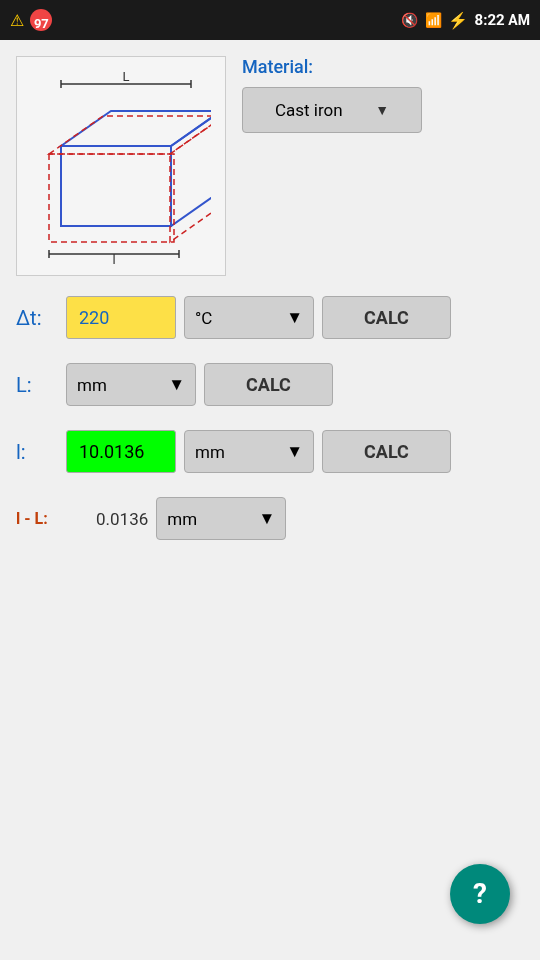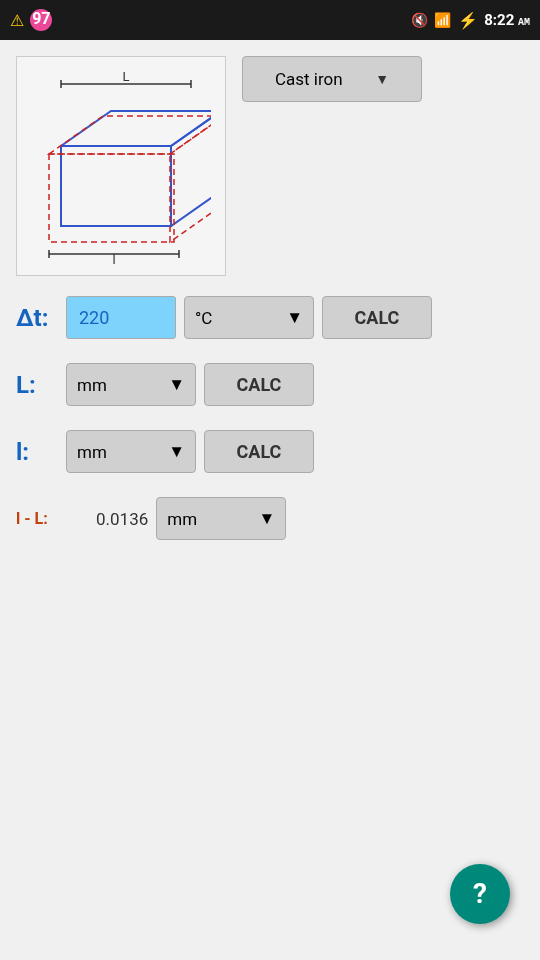--- a/index.html
+++ b/index.html
@@ -37,28 +37,28 @@
     }
     .status-time {
       font-weight: bold;
       font-size: 15px;
     }
     .warning-icon {
       color: #ffcc00;
       font-size: 16px;
     }
     .notification-badge {
-      background: #ec4899;
+      background: #ef4444;
       border-radius: 50%;
       width: 22px;
       height: 22px;
       display: flex;
-      align-items: flex-start;
+      align-items: flex-end;
       justify-content: center;
-      font-size: 16px;
+      font-size: 13px;
       font-weight: bold;
     }
     .battery-icon {
       color: #00dd00;
       font-size: 16px;
     }
 
     
     .main-content {
       padding: 16px;
@@ -112,27 +112,27 @@
     }
 
     
     .row {
       display: flex;
       align-items: center;
       margin-bottom: 24px;
     }
     .row-label {
       color: #1565C0;
-      font-size: 24px;
-      font-weight: bold;
+      font-size: 20px;
+      font-weight: normal;
       width: 50px;
       flex-shrink: 0;
     }
     .value-input {
-      background: #7dd3fc;
+      background: #fde047;
       border: 1px solid #aaa;
       border-radius: 3px;
       padding: 10px 12px;
       font-size: 18px;
       color: #1565C0;
       width: 110px;
       margin-right: 8px;
       text-align: left;
     }
     .value-input.highlighted {
@@ -153,21 +153,21 @@
       margin-right: 8px;
     }
     .calc-button {
       background: #d0d0d0;
       border: 1px solid #aaa;
       border-radius: 4px;
       padding: 10px 0;
       font-size: 18px;
       font-weight: bold;
       color: #333;
-      width: 110px;
+      width: 129px;
       text-align: center;
       cursor: pointer;
     }
 
     
     .result-row {
       display: flex;
       align-items: center;
       margin-bottom: 20px;
     }
@@ -222,21 +222,21 @@
     <div class="notification-badge">
       <span>97</span>
     </div>
   </div>
   <div class="status-right">
     <span>🔇</span>
     <span>📶</span>
     <span class="battery-icon">⚡</span>
     <span class="status-time">
       <span>8:22</span>
-      <span style="font-size:10px;font-family:Liberation Mono, monospace;">AM</span>
+      <span style="font-size:14px;">AM</span>
     </span>
   </div>
 </div>
 
 <div class="main-content">
 
   <div class="top-section">
 
     <div class="diagram-container">
       <svg class="diagram-svg" viewBox="0 0 180 200">
@@ -259,20 +259,21 @@
         <polygon points="139,88 193,50 193,138 139,176" fill="none" stroke="#cc2222" stroke-width="1.5" stroke-dasharray="6,4"></polygon>
 
         <line x1="18" y1="188" x2="148" y2="188" stroke="#333" stroke-width="1.5"></line>
         <line x1="18" y1="184" x2="18" y2="192" stroke="#333" stroke-width="1.5"></line>
         <line x1="148" y1="184" x2="148" y2="192" stroke="#333" stroke-width="1.5"></line>
         <text x="83" y="198" text-anchor="middle" font-size="13" fill="#333">l</text>
       </svg>
     </div>
 
     <div class="material-section">
+      <div class="material-label">Material:</div>
       <div class="dropdown">
         <span>Cast iron</span>
         <span class="dropdown-arrow">▼</span>
       </div>
     </div>
   </div>
 
   <div class="row">
     <span class="row-label">Δt:</span>
     <div class="value-input">220</div>
@@ -287,20 +288,21 @@
     <span class="row-label">L:</span>
     <div class="unit-dropdown">
       <span>mm</span>
       <span>▼</span>
     </div>
     <div class="calc-button">CALC</div>
   </div>
 
   <div class="row">
     <span class="row-label">l:</span>
+    <div class="value-input highlighted">10.0136</div>
     <div class="unit-dropdown">
       <span>mm</span>
       <span>▼</span>
     </div>
     <div class="calc-button">CALC</div>
   </div>
 
   <div class="result-row">
     <span class="result-label">l - L:</span>
     <span class="result-value">0.0136</span>

